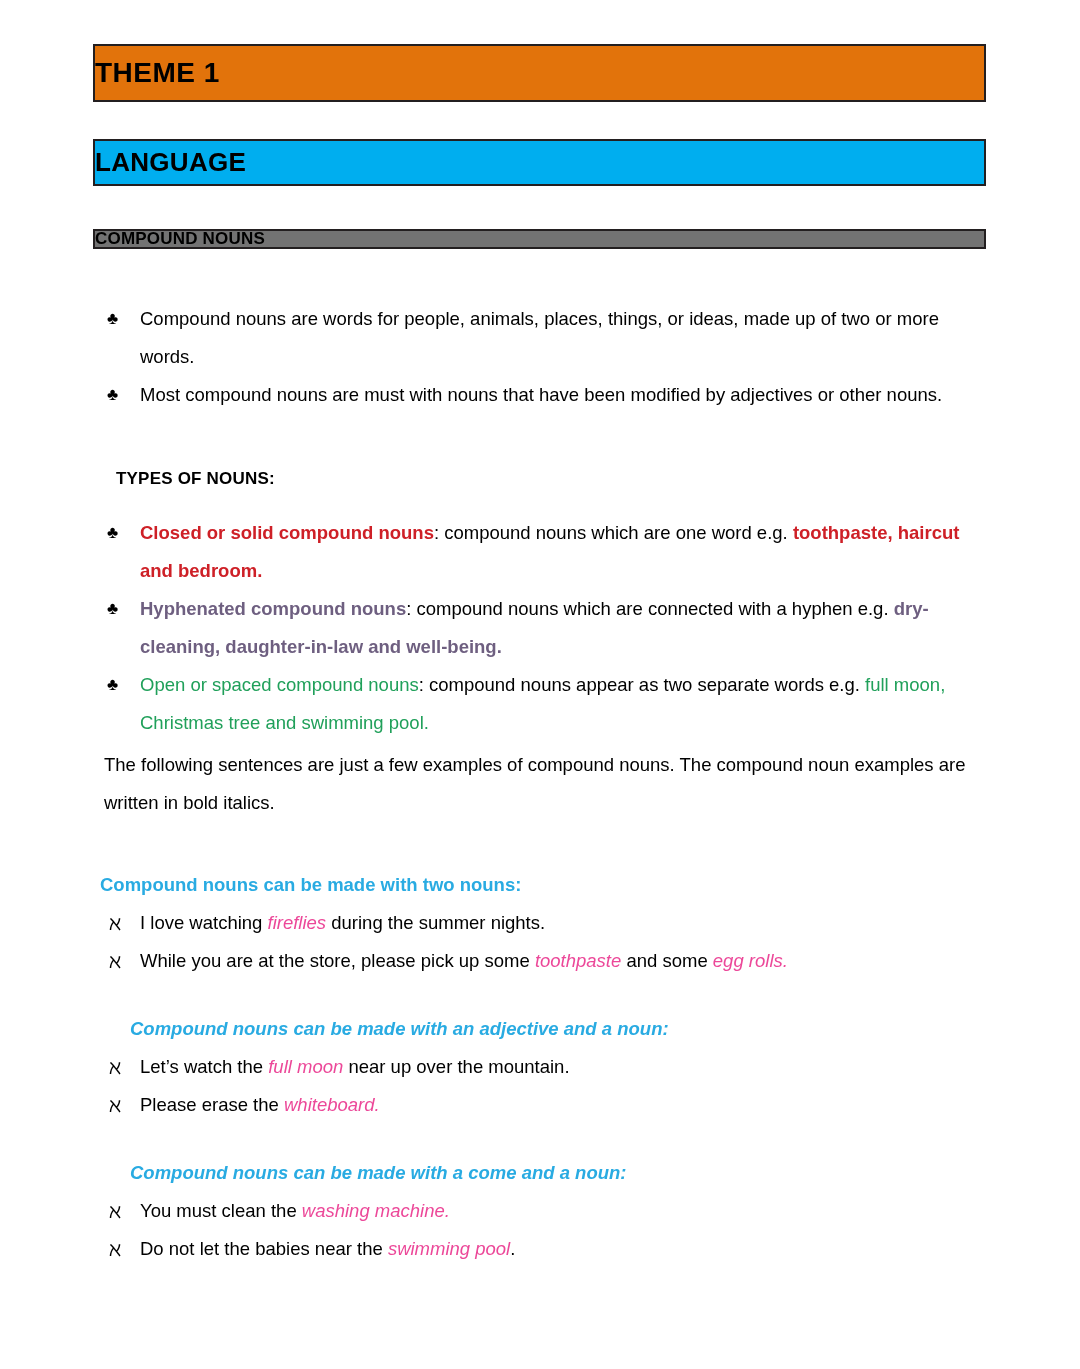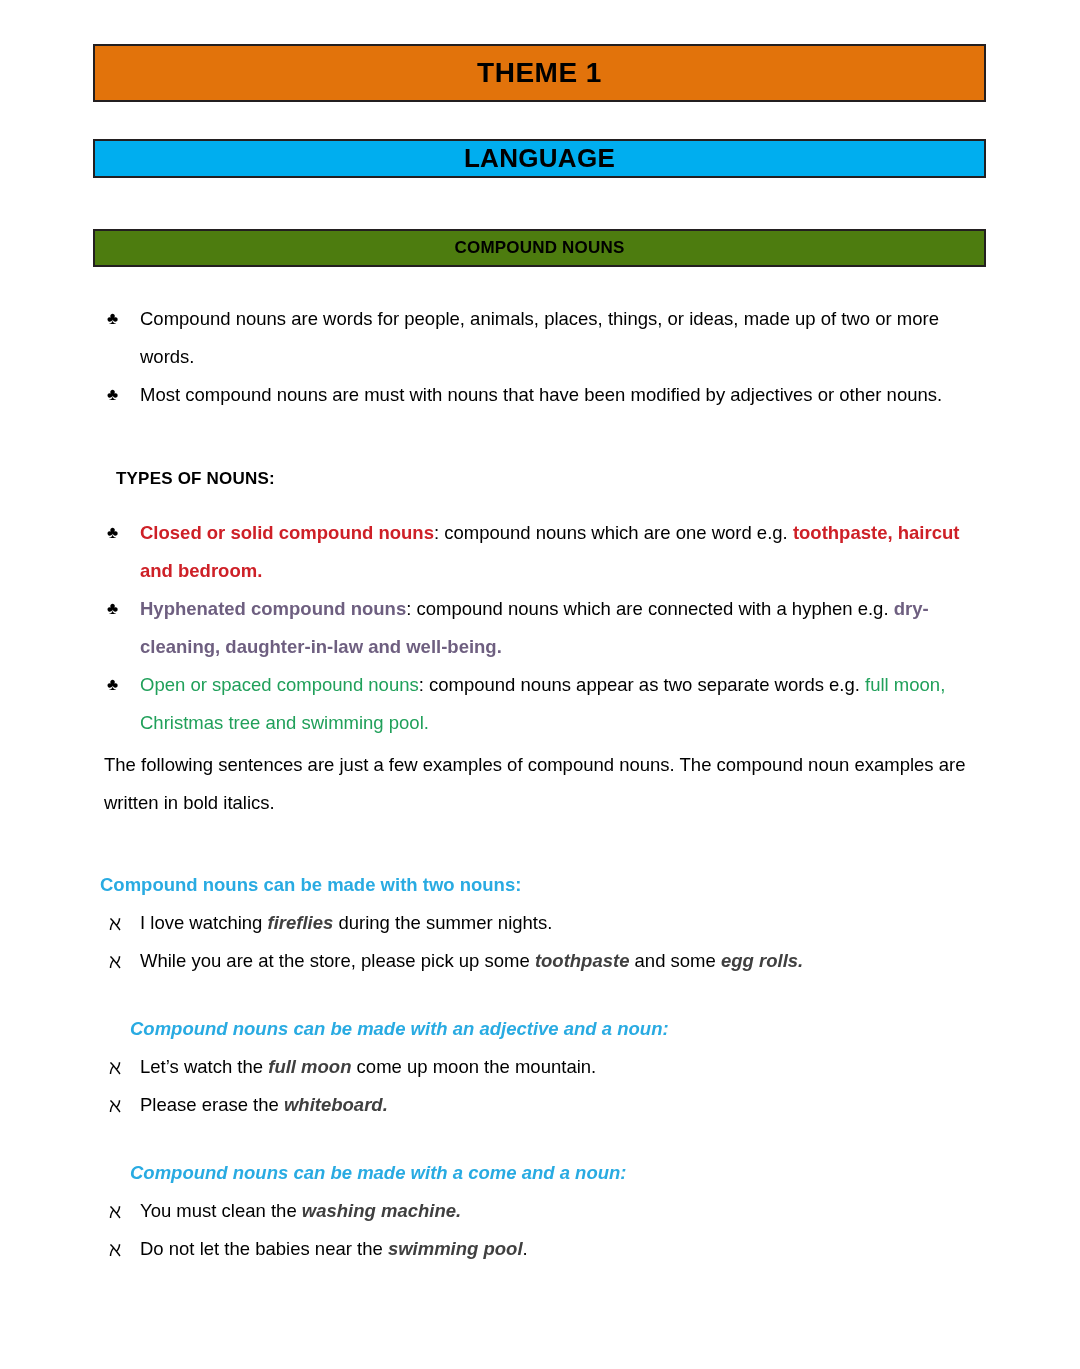--- a/index.html
+++ b/index.html
@@ -24,43 +24,43 @@
 
   
   .banner {
     position: absolute;
     left: 93px;
     width: 893px;
     box-sizing: border-box;
     border: 2px solid #231f20;
     display: flex;
     align-items: center;
-    justify-content: center;
+    justify-content: flex-start;
     font-weight: bold;
     color: #000000;
     text-align: center;
   }
   .banner-theme {
     top: 44px;
     height: 58px;
     background: #E2730B;
     font-size: 28px;
     letter-spacing: 0.5px;
   }
   .banner-language {
     top: 139px;
-    height: 39px;
+    height: 47px;
     background: #00AEEF;
     font-size: 26px;
     letter-spacing: 0.3px;
   }
   .banner-topic {
     top: 229px;
-    height: 38px;
-    background: #4d7c0f;
+    height: 20px;
+    background: #737373;
     font-size: 17px;
     letter-spacing: 0.2px;
   }
 
   
   .content {
     position: absolute;
     top: 300px;
     left: 100px;
     width: 890px;
@@ -115,21 +115,21 @@
   .heading-blue.italic {
     font-style: italic;
     margin-left: 30px;
   }
   .sp-med { height: 30px; }
   .sp-large { height: 40px; }
 
   .c-red { color: #CE2027; font-weight: bold; }
   .c-purple { color: #6E5F80; font-weight: bold; }
   .c-green { color: #20A05A; font-weight: normal; }
-  .ex-red { color: #404040; font-weight: bold; font-style: italic; }
+  .ex-red { color: #ec4899; font-weight: normal; font-style: italic; }
   .c-black { color: #000000; font-weight: normal; font-style: normal; }
 </style>
 </head>
 <body>
 
 <div class="page">
 
   <div class="banner banner-theme">
     <span>THEME 1</span>
   </div>
@@ -192,21 +192,21 @@
         <span class="bullet-text"><span>While you are at the store, please pick up some </span><span class="ex-red">toothpaste</span><span> and some </span><span class="ex-red">egg rolls.</span></span>
       </div>
     </div>
 
     <div class="sp-med"></div>
 
     <p class="heading-blue italic">Compound nouns can be made with an adjective and a noun:</p>
     <div class="bullet-list">
       <div class="bullet-row">
         <span class="bullet-glyph aleph">ℵ</span>
-        <span class="bullet-text"><span>Let’s watch the </span><span class="ex-red">full moon</span><span> come up moon the mountain.</span></span>
+        <span class="bullet-text"><span>Let’s watch the </span><span class="ex-red">full moon</span><span> near up over the mountain.</span></span>
       </div>
       <div class="bullet-row">
         <span class="bullet-glyph aleph">ℵ</span>
         <span class="bullet-text"><span>Please erase the </span><span class="ex-red">whiteboard.</span><span></span></span>
       </div>
     </div>
 
     <div class="sp-med"></div>
 
     <p class="heading-blue italic">Compound nouns can be made with a come and a noun:</p>

